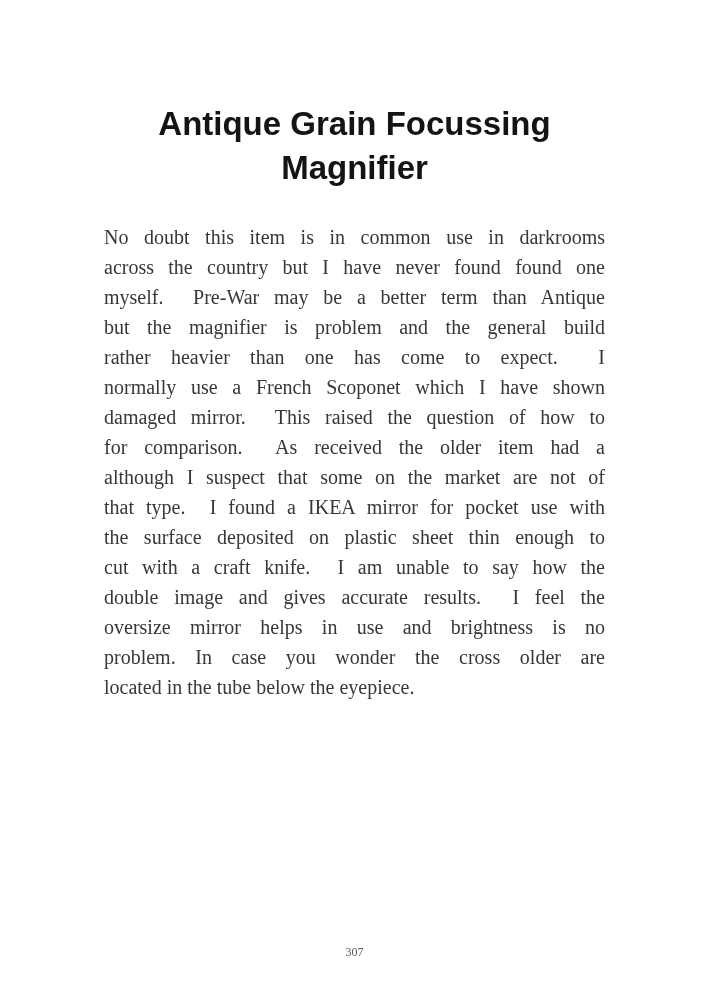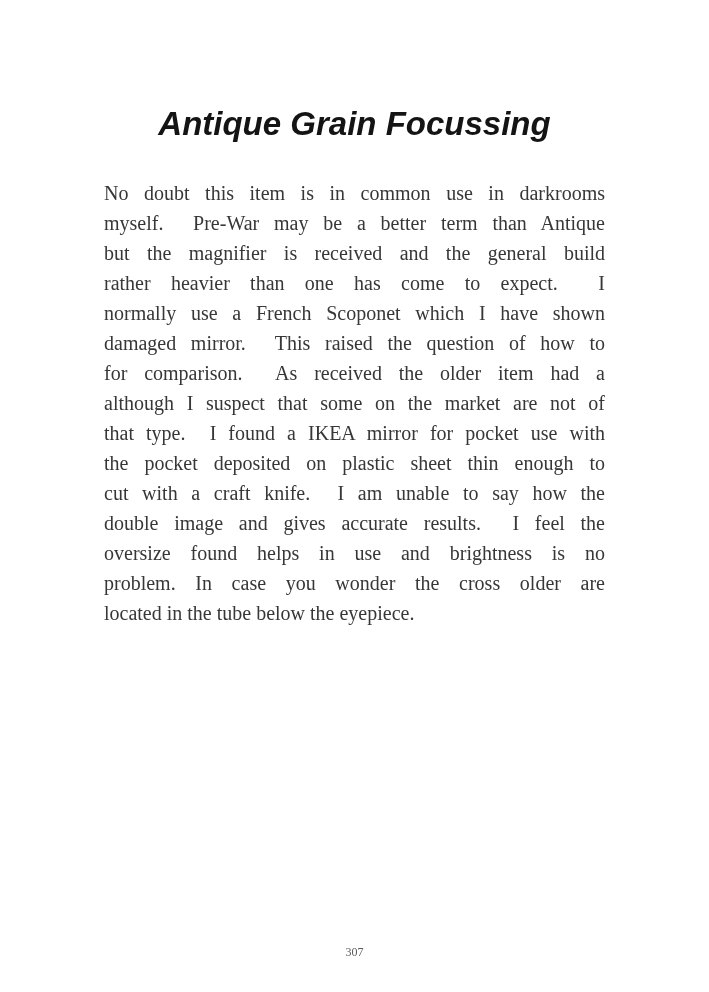--- a/index.html
+++ b/index.html
@@ -26,21 +26,20 @@
     padding-top: 80px;
   }
   .page-title {
     text-align: center;
     font-family: "Liberation Sans", sans-serif;
     font-weight: 700;
     font-size: 33px;
     line-height: 44px;
     color: #141414;
     letter-spacing: 0px;
-    font-style: italic;
   }
   .body-text {
     margin-top: 32px;
     font-family: "Liberation Serif", serif;
     font-size: 20px;
     line-height: 30px;
     color: #373737;
   }
   .body-line {
     text-align: justify;
@@ -63,36 +62,38 @@
   }
 </style>
 </head>
 <body>
 
 <div class="page">
   <div class="content">
 
     <h1 class="page-title">
       <div>Antique Grain Focussing</div>
+      <div>Magnifier</div>
     </h1>
 
     <div class="body-text">
       <div class="body-line">No doubt this item is in common use in darkrooms</div>
+      <div class="body-line">across the country but I have never found found one</div>
       <div class="body-line">myself.&nbsp; Pre-War may be a better term than Antique</div>
-      <div class="body-line">but the magnifier is received and the general build</div>
+      <div class="body-line">but the magnifier is problem and the general build</div>
       <div class="body-line">rather heavier than one has come to expect.&nbsp; I</div>
       <div class="body-line">normally use a French Scoponet which I have shown</div>
       <div class="body-line">damaged mirror.&nbsp; This raised the question of how to</div>
       <div class="body-line">for comparison.&nbsp; As received the older item had a</div>
       <div class="body-line">although I suspect that some on the market are not of</div>
       <div class="body-line">that type.&nbsp; I found a IKEA mirror for pocket use with</div>
-      <div class="body-line">the pocket deposited on plastic sheet thin enough to</div>
+      <div class="body-line">the surface deposited on plastic sheet thin enough to</div>
       <div class="body-line">cut with a craft knife.&nbsp; I am unable to say how the</div>
       <div class="body-line">double image and gives accurate results.&nbsp; I feel the</div>
-      <div class="body-line">oversize found helps in use and brightness is no</div>
+      <div class="body-line">oversize mirror helps in use and brightness is no</div>
       <div class="body-line">problem. In case you wonder the cross older are</div>
       <div class="body-line last">located in the tube below the eyepiece.</div>
     </div>
 
   </div>
 
   <div class="page-footer">307</div>
 </div>
 
 </body></html>

